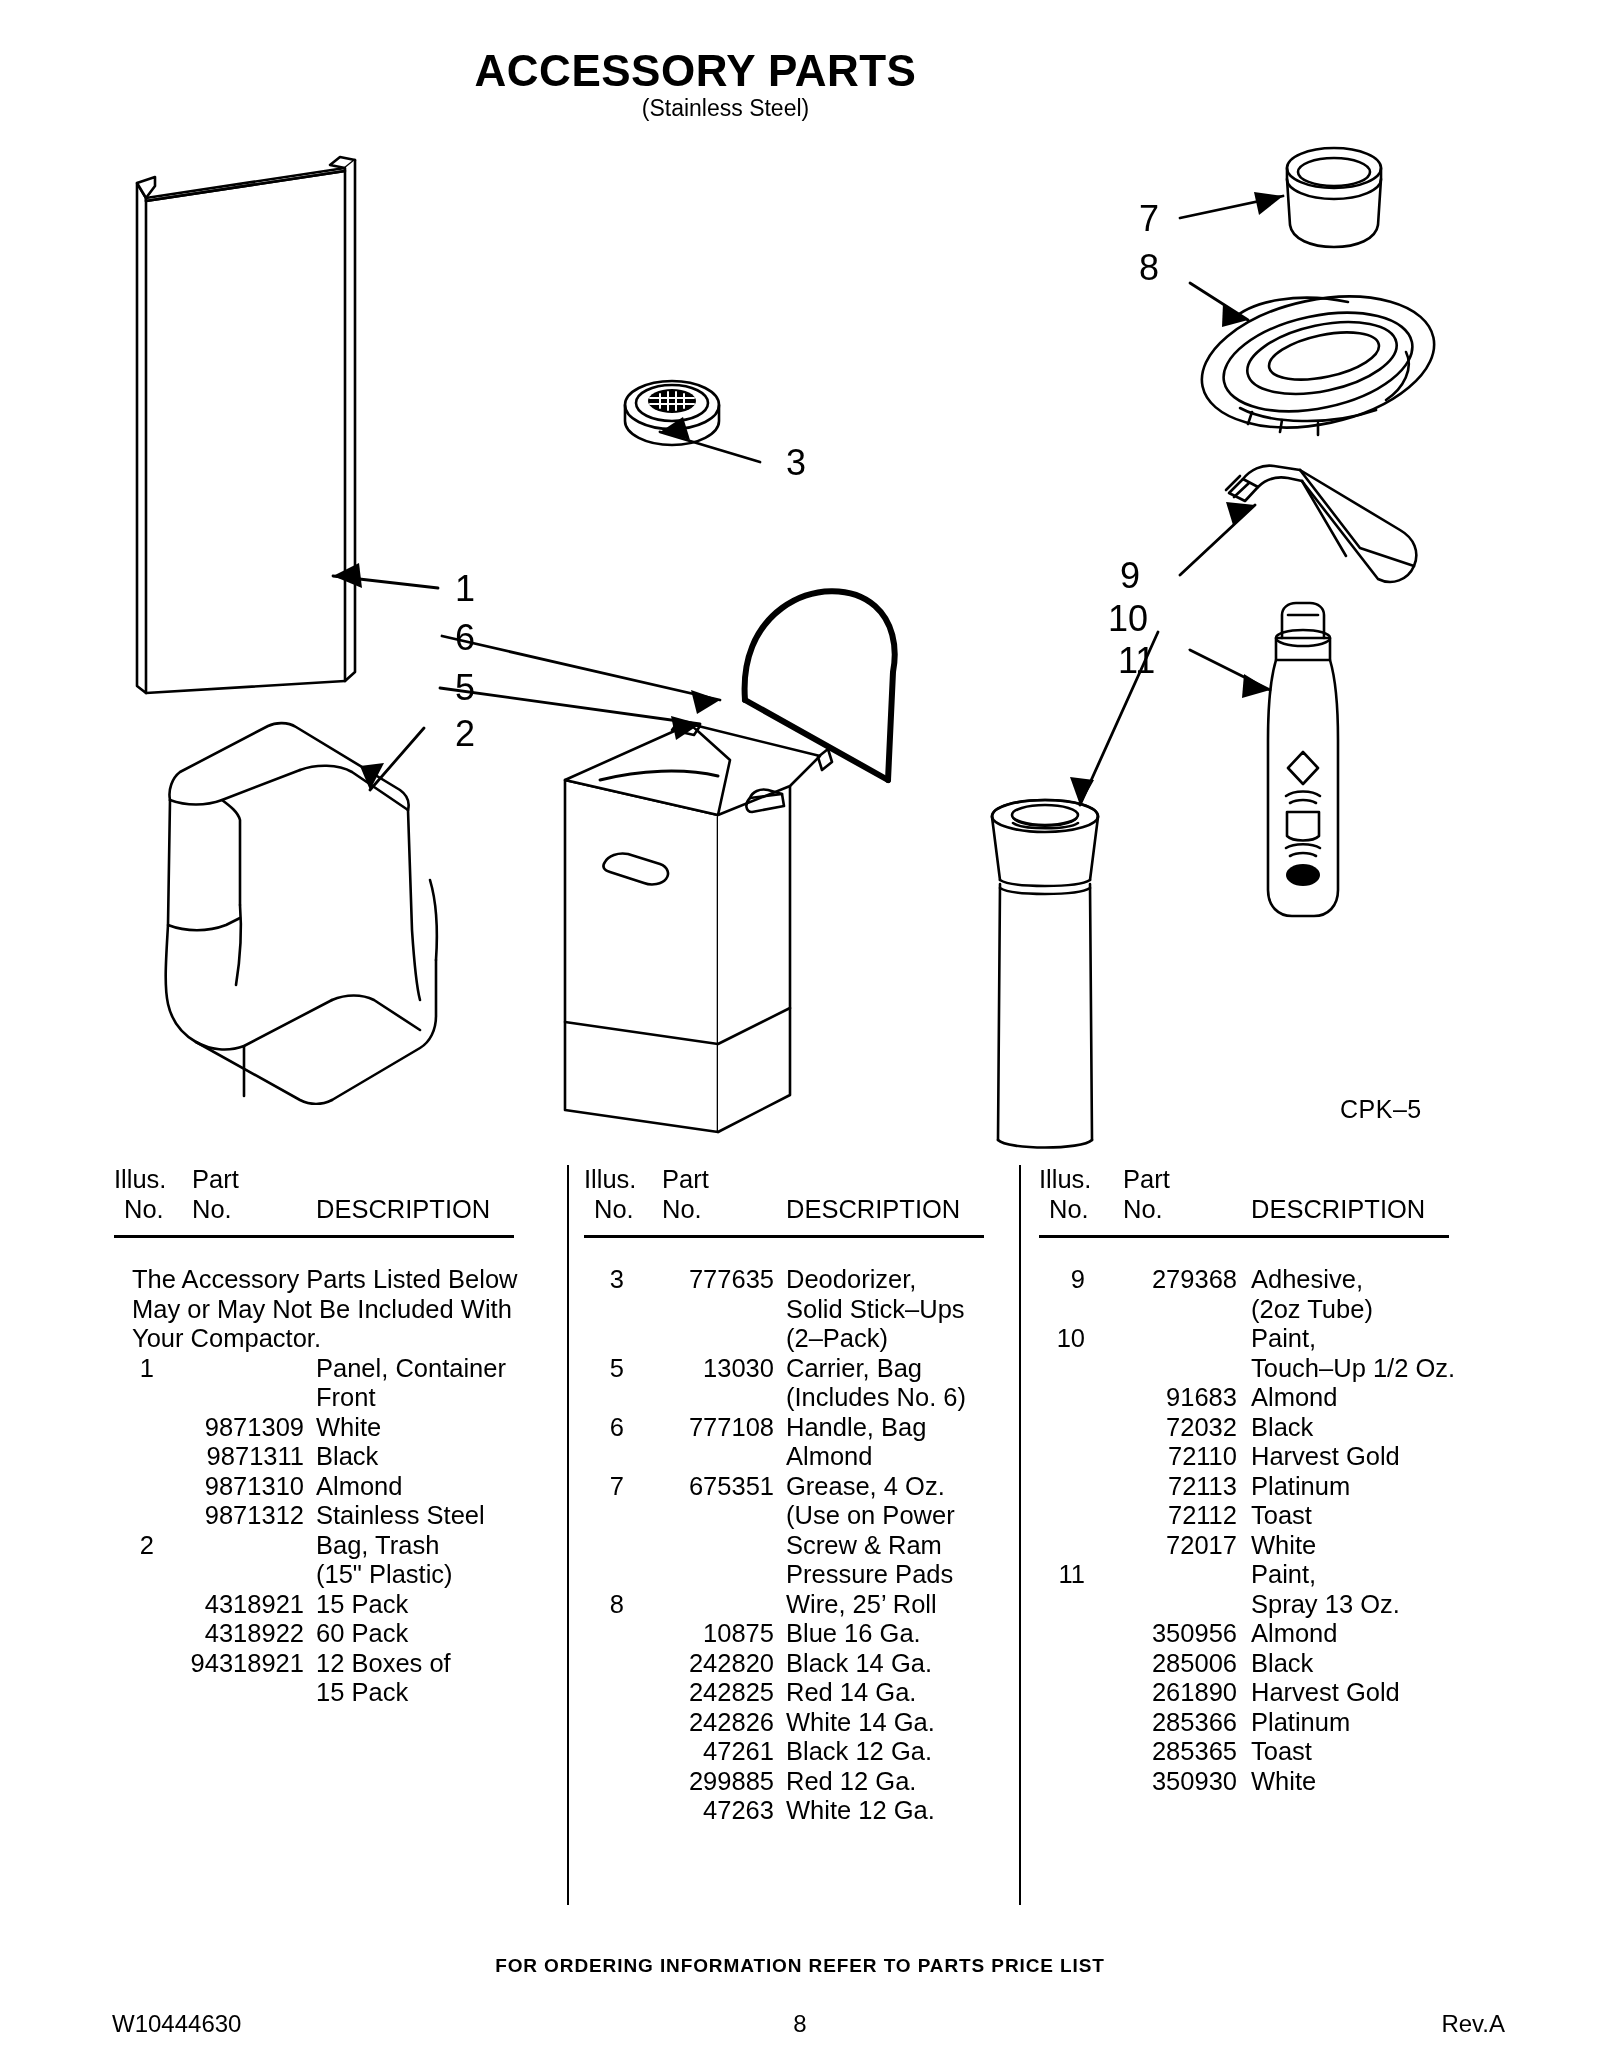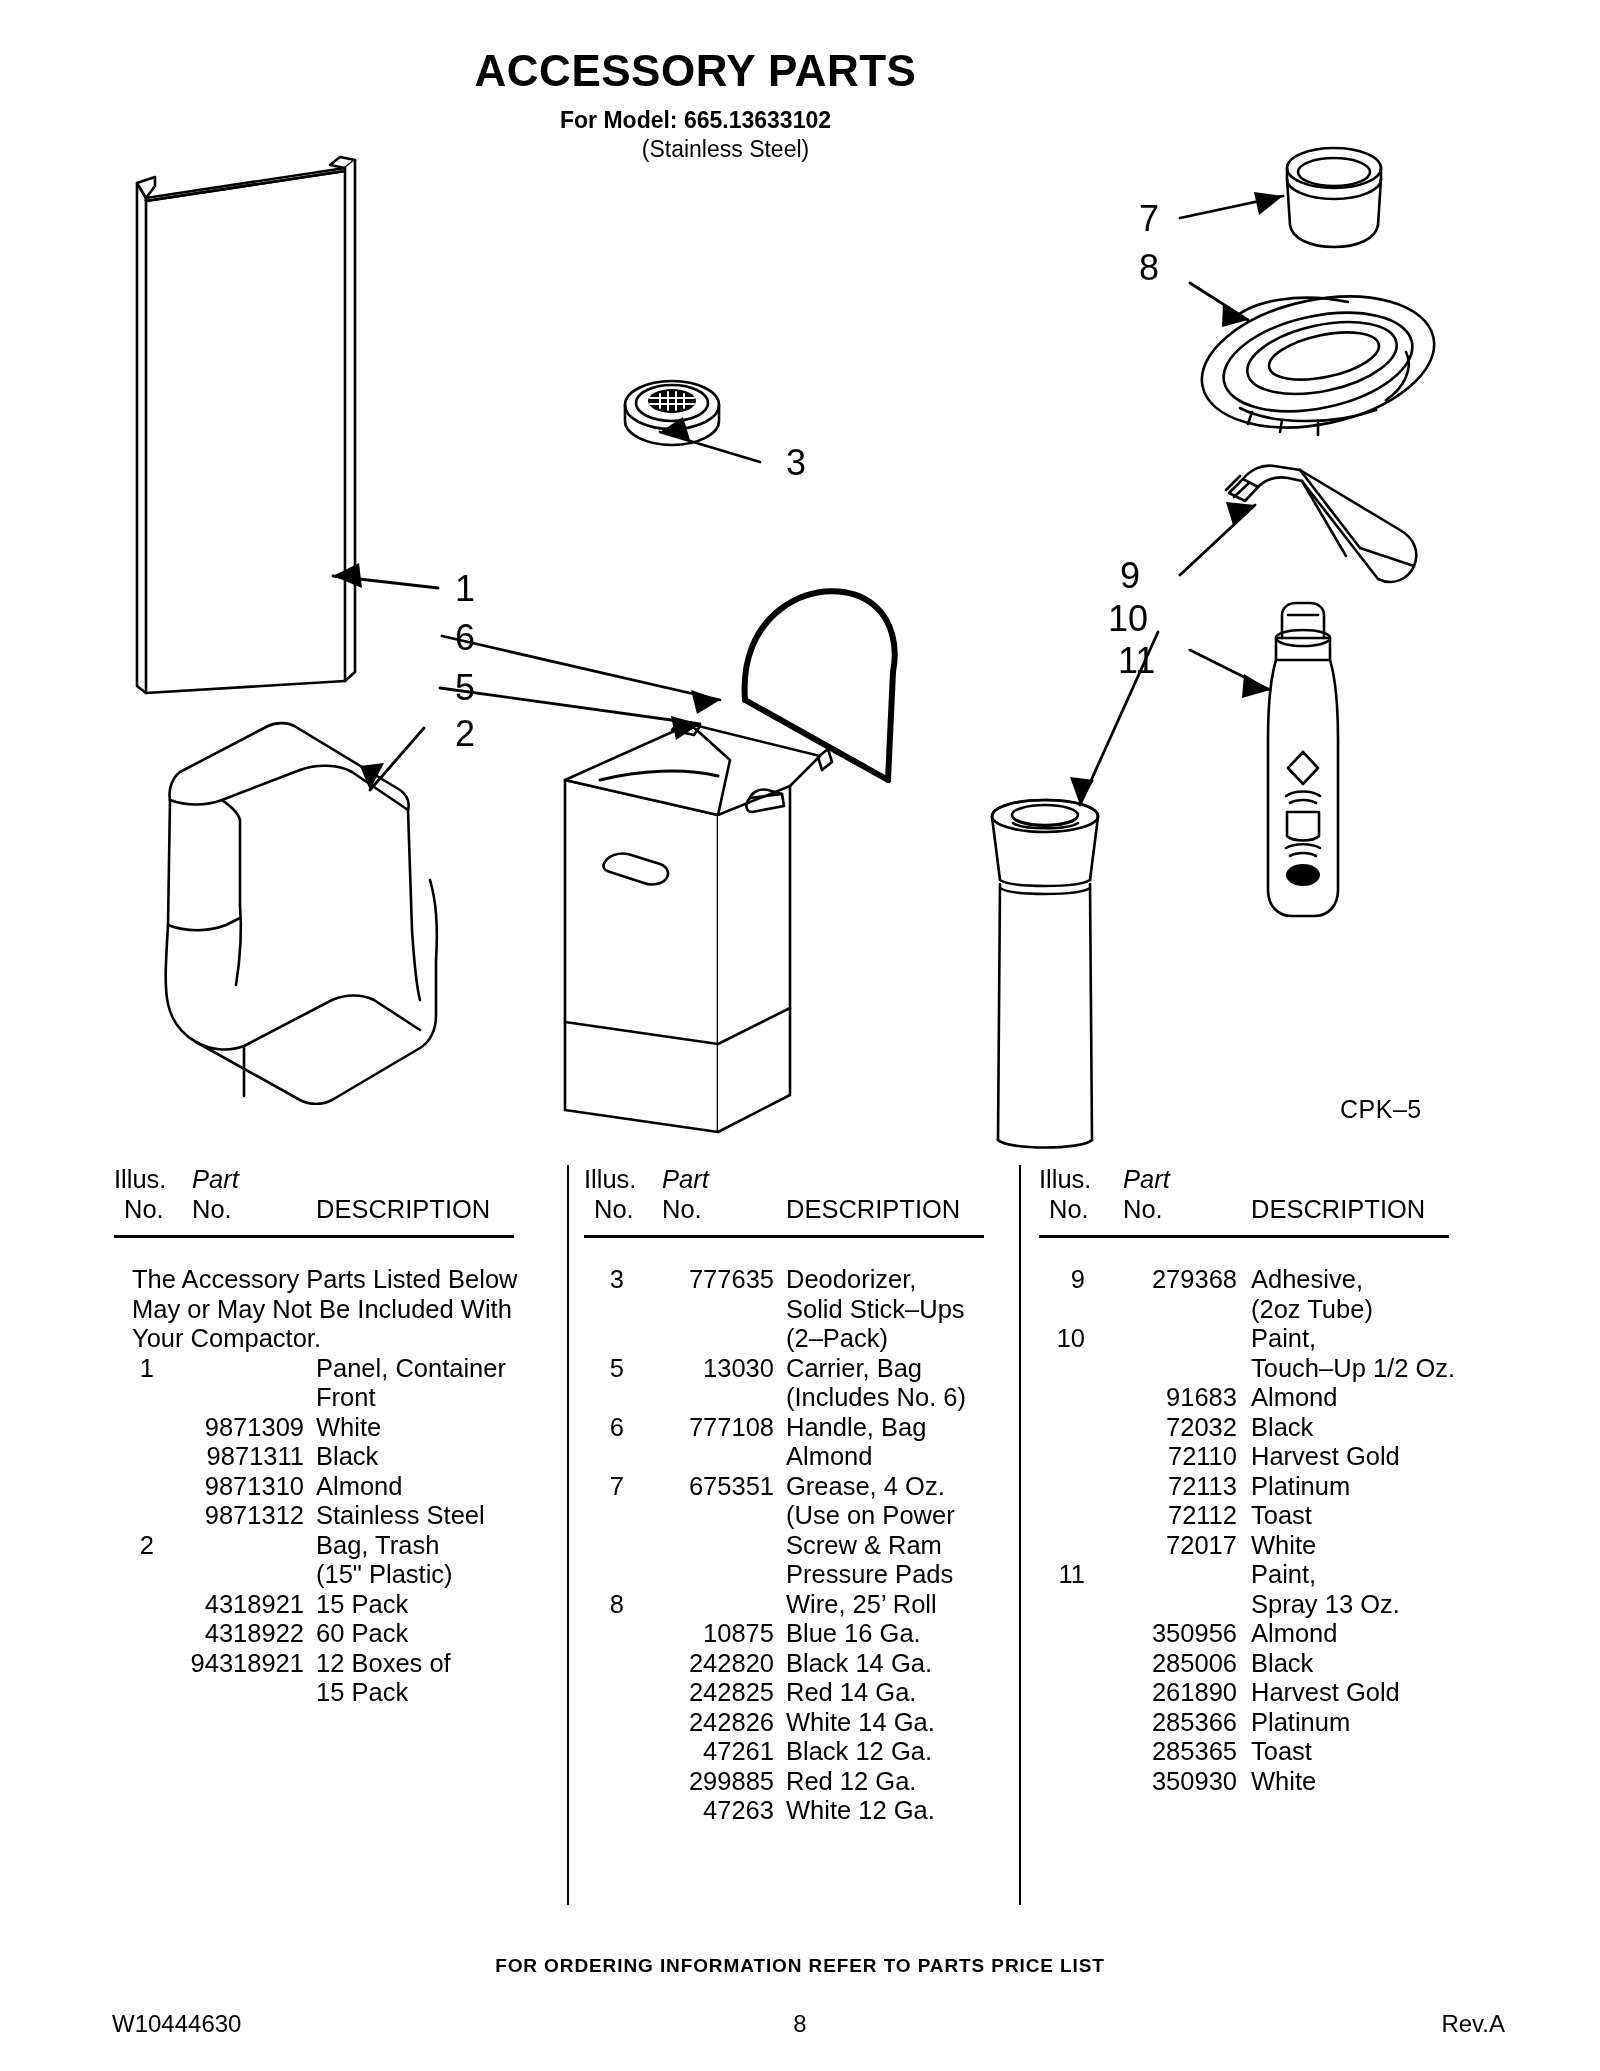--- a/index.html
+++ b/index.html
@@ -21,21 +21,21 @@
   .tables{position:absolute;left:14px;top:1165px;width:1600px;height:760px;}
   .col{position:absolute;top:0;font-size:25.5px;line-height:29.5px;}
   .col1{left:100px;width:440px;}
   .col2{left:570px;width:440px;}
   .col3{left:1025px;width:460px;}
 
   .vrule{position:absolute;top:0;width:2px;height:740px;background:#000;}
 
   .hdr{position:relative;height:80px;}
   .hdr .h-illus{position:absolute;left:0;top:0;}
-  .hdr .h-part{position:absolute;top:0;font-style:italic;}
+  .hdr .h-part{position:absolute;top:0;}
   .hdr .h-illus2{position:absolute;left:10px;top:30px;}
   .hdr .h-part2{position:absolute;top:30px;}
   .hdr .h-desc{position:absolute;top:30px;}
   .hline{position:absolute;height:3px;background:#000;top:70px;}
 
   .rows{position:relative;padding-top:20px;}
   .row{position:relative;height:29.5px;white-space:nowrap;}
   .illus{position:absolute;text-align:right;}
   .part{position:absolute;text-align:right;}
   .desc{position:absolute;}
@@ -73,21 +73,20 @@
   .foot{position:absolute;top:2010px;font-size:24px;}
   .foot-left{left:112px;}
   .foot-center{left:0;width:1600px;text-align:center;}
   .foot-right{right:95px;}
 </style>
 </head>
 <body>
 
 <div class="titlebar">
   <div class="doc-title">ACCESSORY PARTS</div>
-  <div class="doc-sub">For Model: 665.13633102</div>
   <div class="doc-sub2">(Stainless Steel)</div>
 </div>
 
 <svg id="illo" viewBox="0 0 1600 1160">
   <g fill="none" stroke="#000" stroke-width="2.6" stroke-linejoin="round" stroke-linecap="round">
 
     <g>
       <path d="M137,183 L137,686 L146,693 L146,198 Z" fill="#fff"></path>
       <path d="M146,198 L345,168 L345,171 L146,201 Z" fill="#fff"></path>
       <path d="M137,183 L155,177 L155,186 L146,198 Z" fill="#fff"></path>

